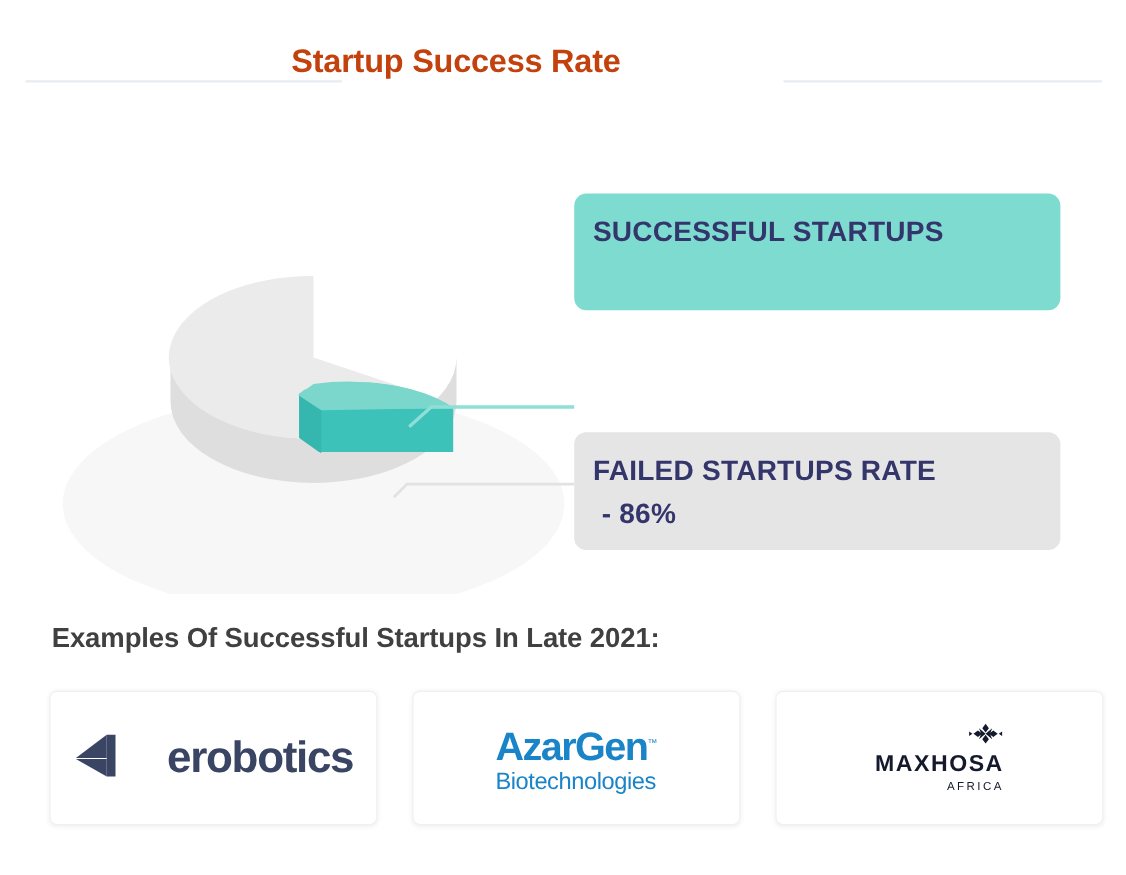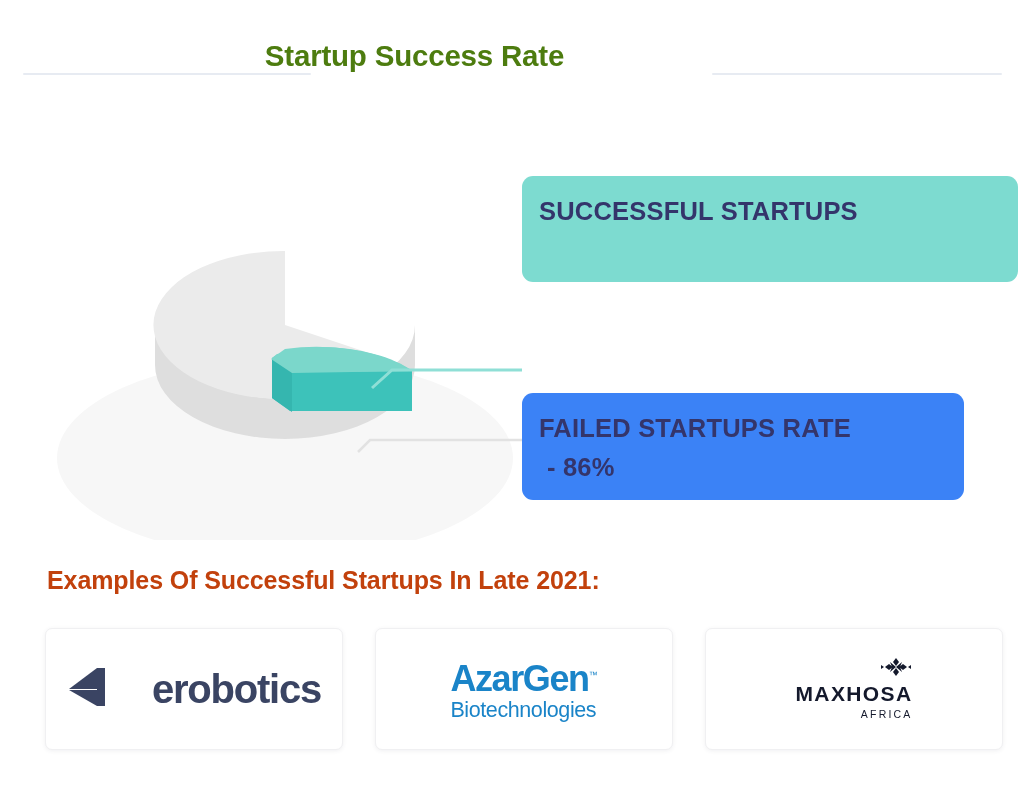--- a/index.html
+++ b/index.html
@@ -32,21 +32,21 @@
 
   .title {
     position: absolute;
     top: 36px;
     left: 0;
     width: 829px;
     text-align: center;
     font-size: 29.5px;
     font-weight: bold;
     line-height: 39px;
-    color: #4d7c0f;
+    color: #c2410c;
     letter-spacing: -0.2px;
   }
   .title .l2 { display: block; }
 
   
   .chart-area {
     position: absolute;
     top: 140px; left: 0;
     width: 1024px; height: 400px;
   }
@@ -58,38 +58,38 @@
     border-radius: 11px;
     padding: 16px 22px 16px 17px;
     color: #34356b;
     font-size: 25.5px;
     font-weight: bold;
     line-height: 39px;
     letter-spacing: 0.2px;
   }
   .callout-success {
     left: 522px; top: 176px;
-    width: 496px; height: 106px;
+    width: 442px; height: 106px;
     background: #7ddbd0;
   }
   .callout-failed {
     left: 522px; top: 393px;
     width: 442px; height: 107px;
-    background: #3b82f6;
+    background: #e5e5e5;
   }
   .callout .line2-indent { display: block; padding-left: 8px; }
   .callout .line1 { display: block; }
 
   
   .examples-heading {
     position: absolute;
     left: 47px; top: 566px;
     font-size: 25px;
     font-weight: bold;
-    color: #c2410c;
+    color: #404040;
     letter-spacing: -0.1px;
   }
 
   .cards {
     position: absolute;
     left: 45px; top: 628px;
     width: 960px; height: 122px;
     display: flex;
     gap: 32px;
   }

